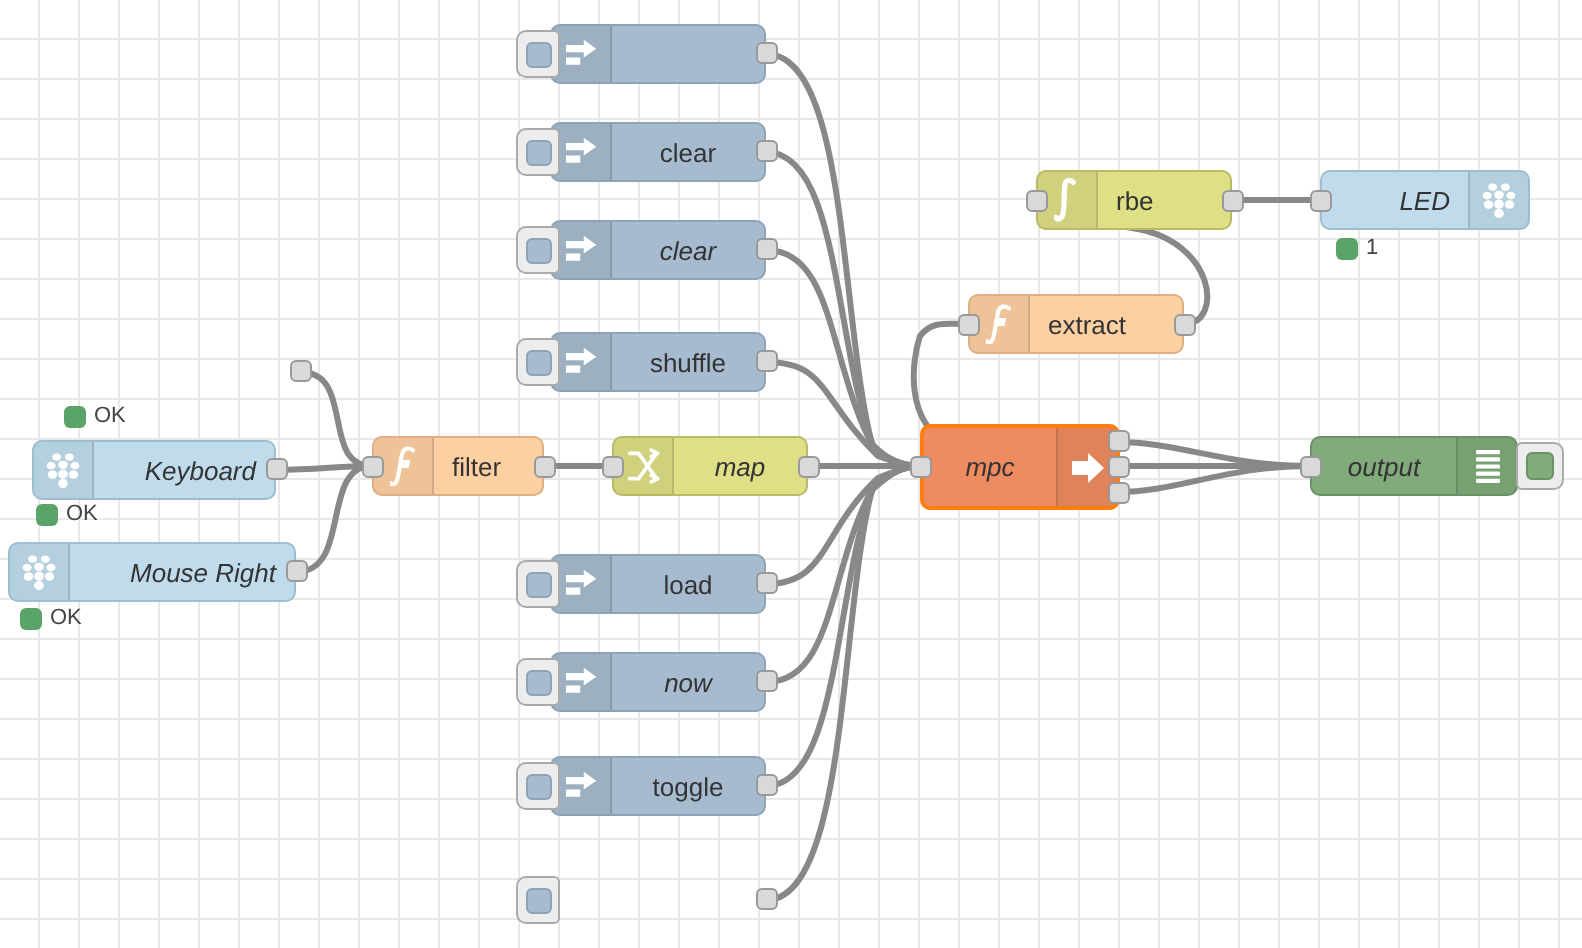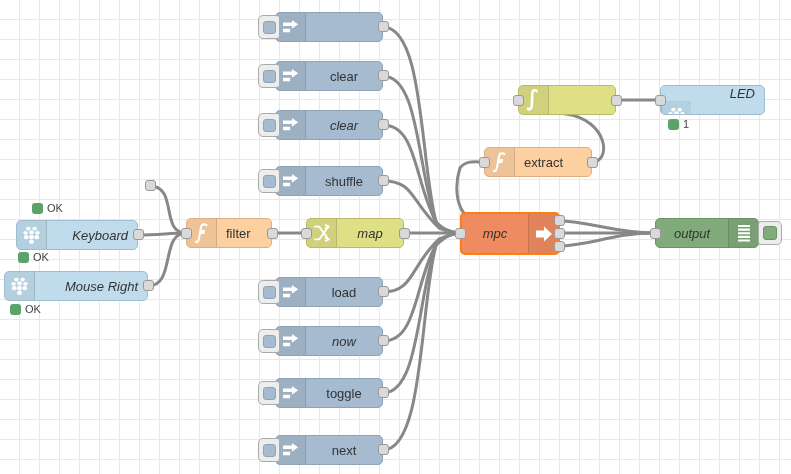--- a/index.html
+++ b/index.html
@@ -335,28 +335,20 @@
         <path d="M1,4 L11,4 L11,1 L18,6 L11,11 L11,8 L1,8 Z M1,11 L9,11 L9,15 L1,15 Z" fill="#ffffff"></path>
       </svg>
     </span>
     <span class="label center">toggle</span>
   </div>
   <div class="port" style="left:378px; top:387px;"></div>
 
   <div class="inject-btn" style="left:258px; top:438px;">
       <i></i>
     </div>
-  <div class="node c-inject" style="left:275px; top:435px; width:108px;">
-    <span class="icon-tray leftside">
-      <svg width="18" height="16" viewBox="0 0 20 18">
-        <path d="M1,4 L11,4 L11,1 L18,6 L11,11 L11,8 L1,8 Z M1,11 L9,11 L9,15 L1,15 Z" fill="#ffffff"></path>
-      </svg>
-    </span>
-    <span class="label center">next</span>
-  </div>
   <div class="port" style="left:378px; top:444px;"></div>
 
   <div class="port" style="left:455px; top:228px;"></div>
   <div class="node c-mpc selected" style="left:460px; top:212px; width:100px; height:43px;">
     <span class="label center italic">mpc</span>
     <span class="icon-tray rightside">
       <svg width="20" height="20" viewBox="0 0 20 20">
         <path d="M2,6.5 L10,6.5 L10,2.5 L18,10 L10,17.5 L10,13.5 L2,13.5 Z" fill="#ffffff"></path>
       </svg>
     </span>
@@ -376,25 +368,26 @@
   </div>
   <div class="port" style="left:587px; top:157px;"></div>
 
   <div class="port" style="left:513px; top:95px;"></div>
   <div class="node c-rbe" style="left:518px; top:85px; width:98px;">
     <span class="icon-tray leftside">
       <svg width="14" height="22" viewBox="0 0 14 22">
         <path d="M9.6,2.2 C8.0,0.5 5.6,1.0 5.4,3.6 C5.0,8.0 5.2,14.0 4.6,17.4 C4.1,20.6 1.8,21.2 0.8,19.6" fill="none" stroke="#ffffff" stroke-width="2.6" stroke-linecap="round"></path>
       </svg>
     </span>
+    <span class="label left">rbe</span>
   </div>
   <div class="port" style="left:611px; top:95px;"></div>
 
   <div class="port" style="left:655px; top:95px;"></div>
-  <div class="node c-rpi" style="left:660px; top:85px; width:105px;flex-direction:column;">
+  <div class="node c-rpi" style="left:660px; top:85px; width:105px;">
     <span class="label right italic">LED</span>
     <span class="icon-tray rightside">
       <svg width="17" height="19" viewBox="0 0 24 26">
         <g fill="#ffffff">
           <ellipse cx="7.5" cy="3.2" rx="3.1" ry="2.6"></ellipse>
           <ellipse cx="16.5" cy="3.2" rx="3.1" ry="2.6"></ellipse>
           <ellipse cx="3.6" cy="9.2" rx="3.2" ry="2.7"></ellipse>
           <ellipse cx="20.4" cy="9.2" rx="3.2" ry="2.7"></ellipse>
           <ellipse cx="12" cy="8.6" rx="3.4" ry="2.9"></ellipse>
           <ellipse cx="4.6" cy="15.4" rx="3.3" ry="3.0"></ellipse>

